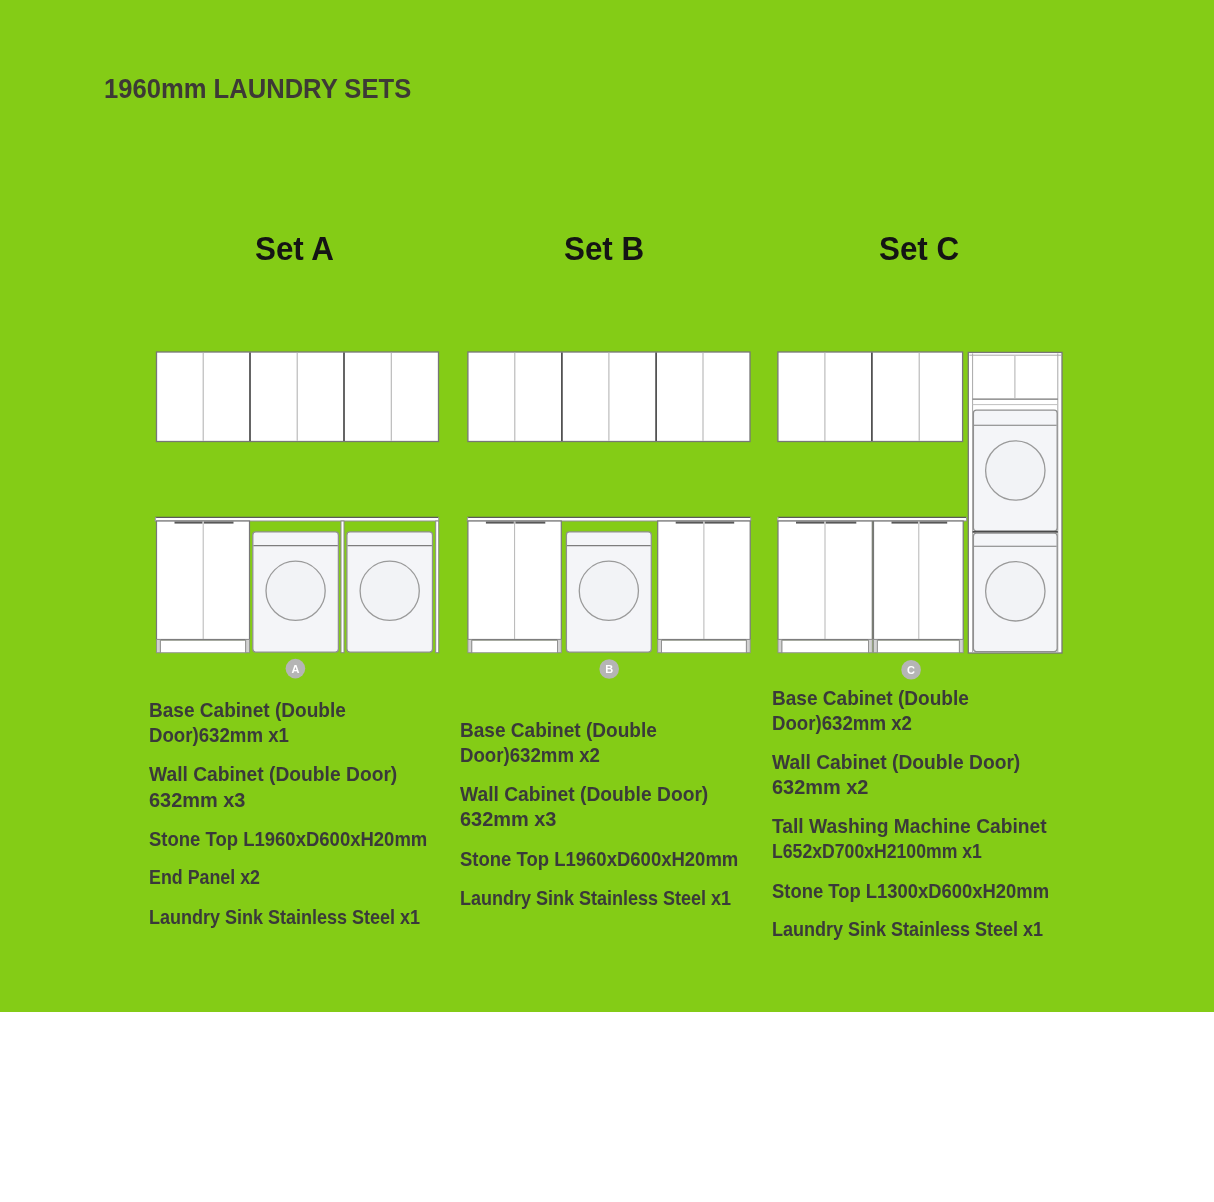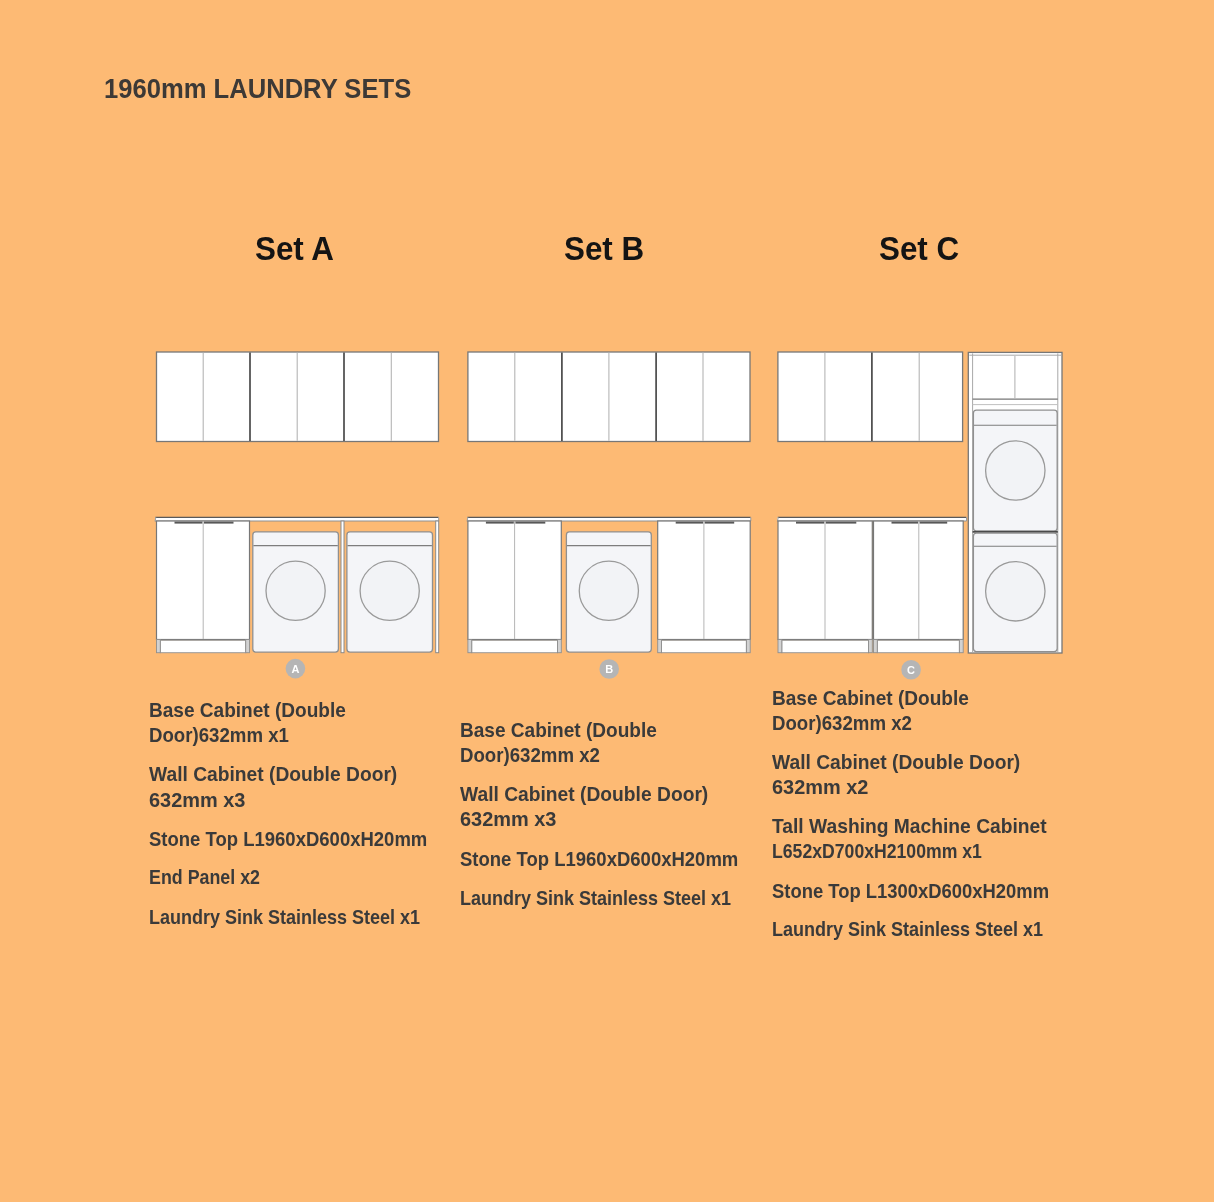--- a/index.html
+++ b/index.html
@@ -1,16 +1,16 @@
 <!DOCTYPE html>
 <html><head><meta charset="utf-8">
 <style>
 html,body{margin:0;padding:0;background:#ffffff;}
 body{font-family:"Liberation Sans", sans-serif;}
-#page{position:relative;width:1214px;height:1202px;background:#fdba74;overflow:hidden;}
+#page{position:relative;width:1214px;height:1012px;background:#84cc16;overflow:hidden;}
 </style></head>
 <body>
 <div id="page">
 
 <div style="position:absolute;left:103.8px;top:73.7px;font-size:28.5px;font-weight:bold;color:#3d3936;line-height:28.5px;white-space:nowrap;transform:scaleX(0.898);transform-origin:left center;">1960mm LAUNDRY SETS</div>
 
 <div style="position:absolute;left:255.4px;top:232.0px;font-size:33px;font-weight:bold;color:#141414;line-height:33px;white-space:nowrap;transform:scaleX(0.950);transform-origin:left center;">Set A</div>
 
 <div style="position:absolute;left:563.5px;top:232.0px;font-size:33px;font-weight:bold;color:#141414;line-height:33px;white-space:nowrap;transform:scaleX(0.950);transform-origin:left center;">Set B</div>
 

